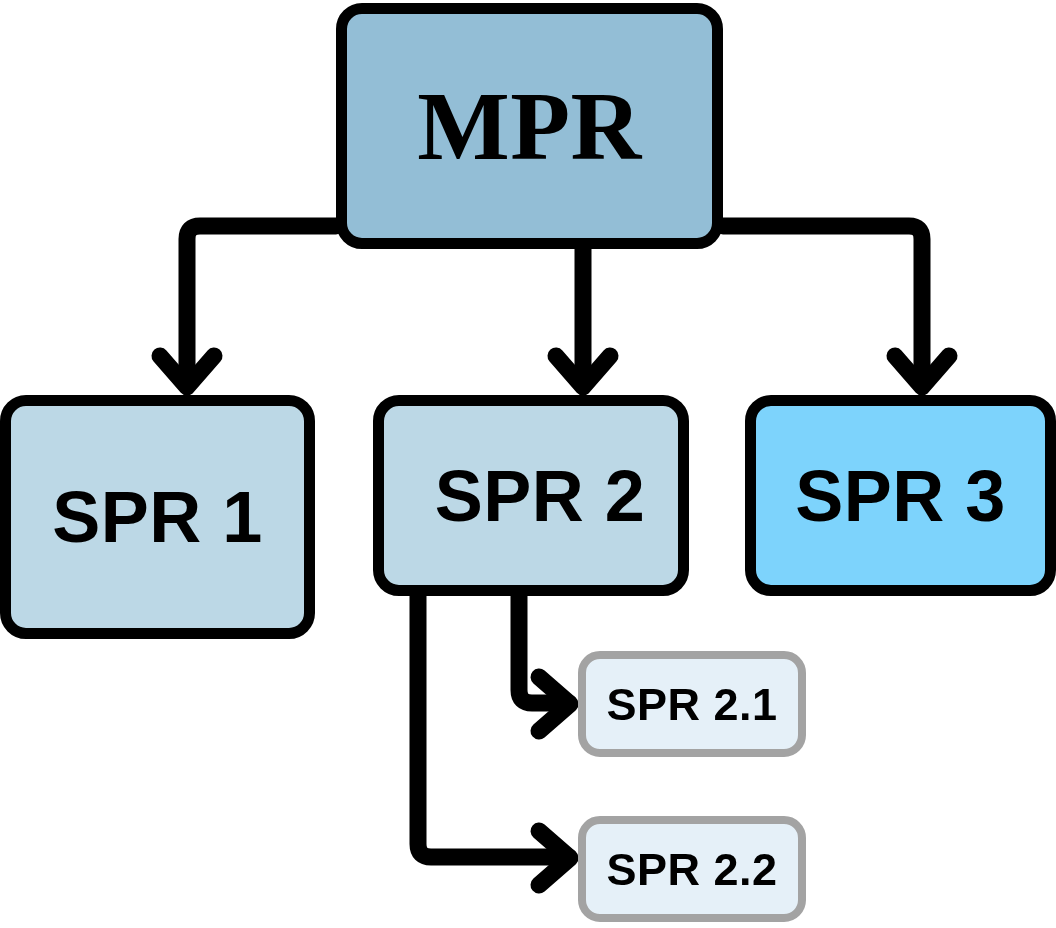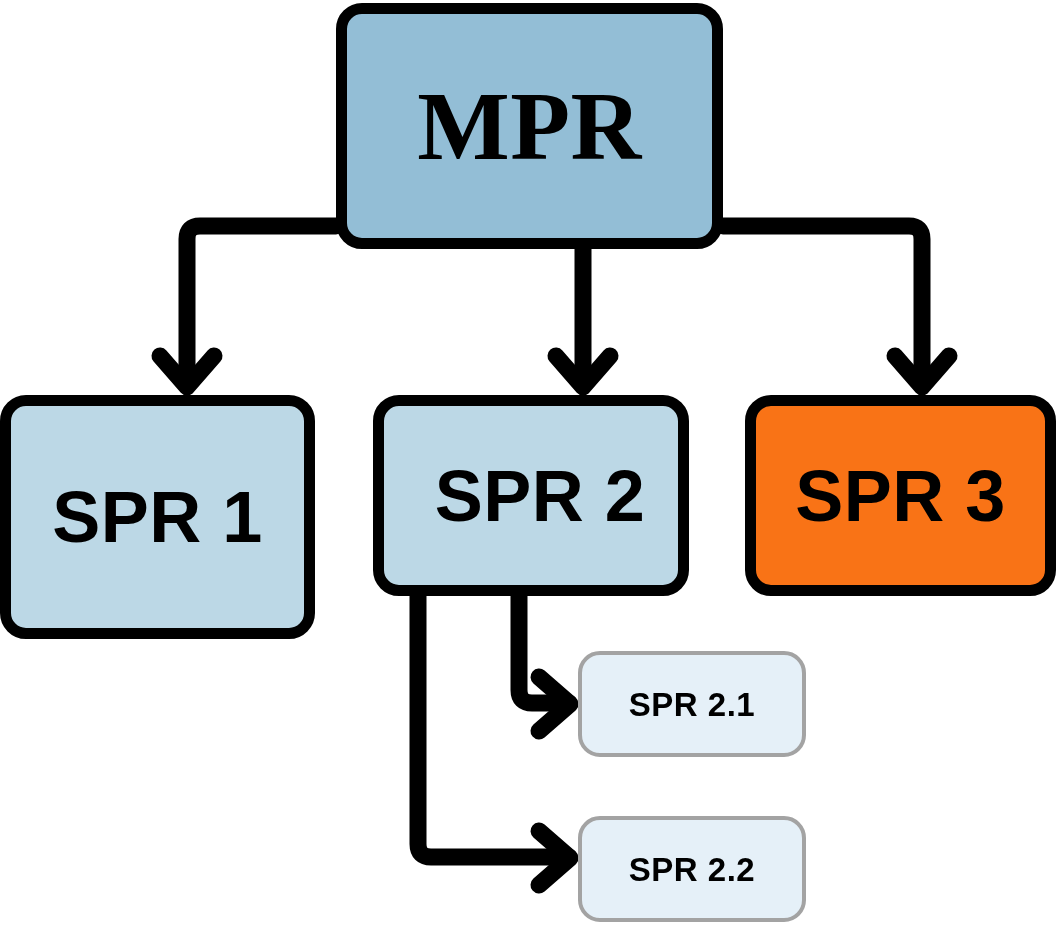--- a/index.html
+++ b/index.html
@@ -42,23 +42,23 @@
     border: 11px solid #000000;
     border-radius: 26px;
     font-size: 98px;
   }
   .node.level-1 {
     border: 11px solid #000000;
     border-radius: 26px;
     font-size: 72px;
   }
   .node.level-2 {
-    border: 4px solid #a3a3a3;
+    border: 8px solid #a3a3a3;
     border-radius: 22px;
-    font-size: 33px;
+    font-size: 45px;
   }
 </style>
 </head>
 <body>
 
 <div id="canvas">
 
   <svg id="edges" viewBox="0 0 1056 928">
     <g fill="none" stroke="#000000" stroke-width="17" stroke-linecap="round" stroke-linejoin="round">
 
@@ -84,21 +84,21 @@
   </div>
 
   <div class="node level-1" style="left:0px; top:395px; width:315px; height:244px; background:#bcd8e6;">
     <span>SPR 1</span>
   </div>
 
   <div class="node level-1" style="left:373px; top:395px; width:316px; height:201px; background:#bcd8e6;padding-left:18px;">
     <span>SPR 2</span>
   </div>
 
-  <div class="node level-1" style="left:745px; top:395px; width:311px; height:201px; background:#f97316;">
+  <div class="node level-1" style="left:745px; top:395px; width:311px; height:201px; background:#7dd3fc;">
     <span>SPR 3</span>
   </div>
 
   <div class="node level-2" style="left:578px; top:651px; width:228px; height:106px; background:#e5f0f8;">
     <span>SPR 2.1</span>
   </div>
 
   <div class="node level-2" style="left:578px; top:816px; width:228px; height:106px; background:#e5f0f8;">
     <span>SPR 2.2</span>
   </div>

